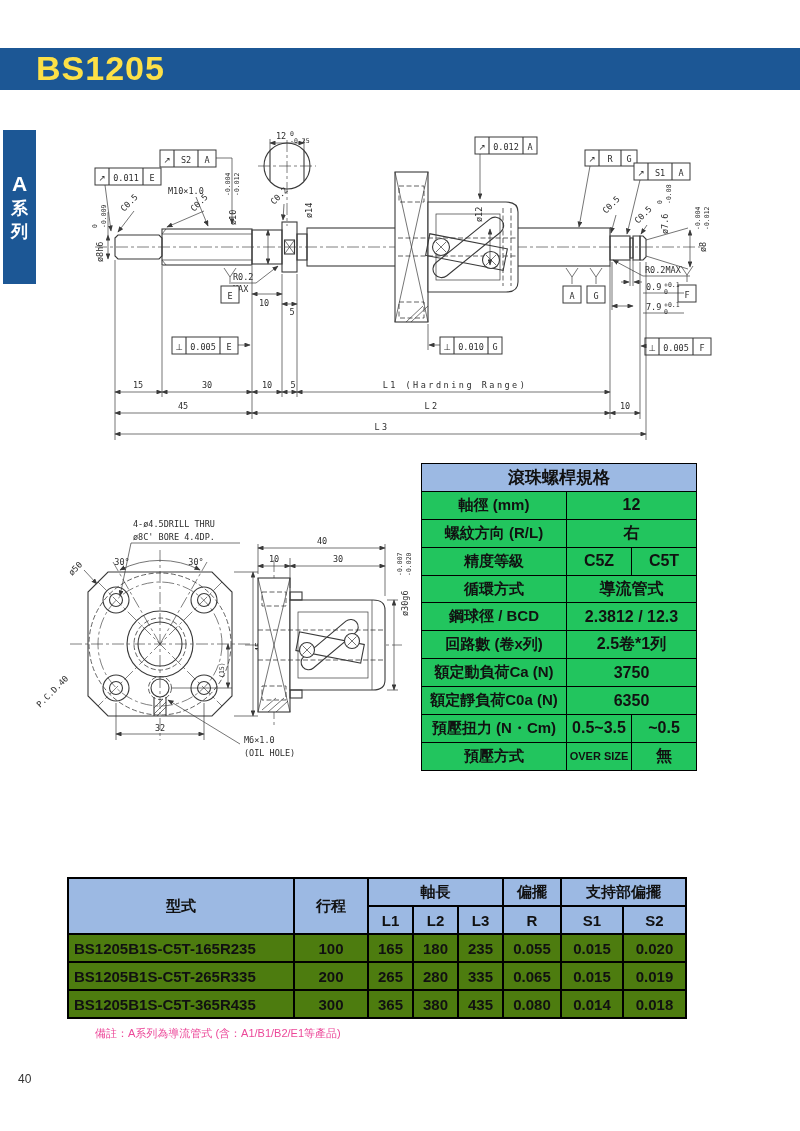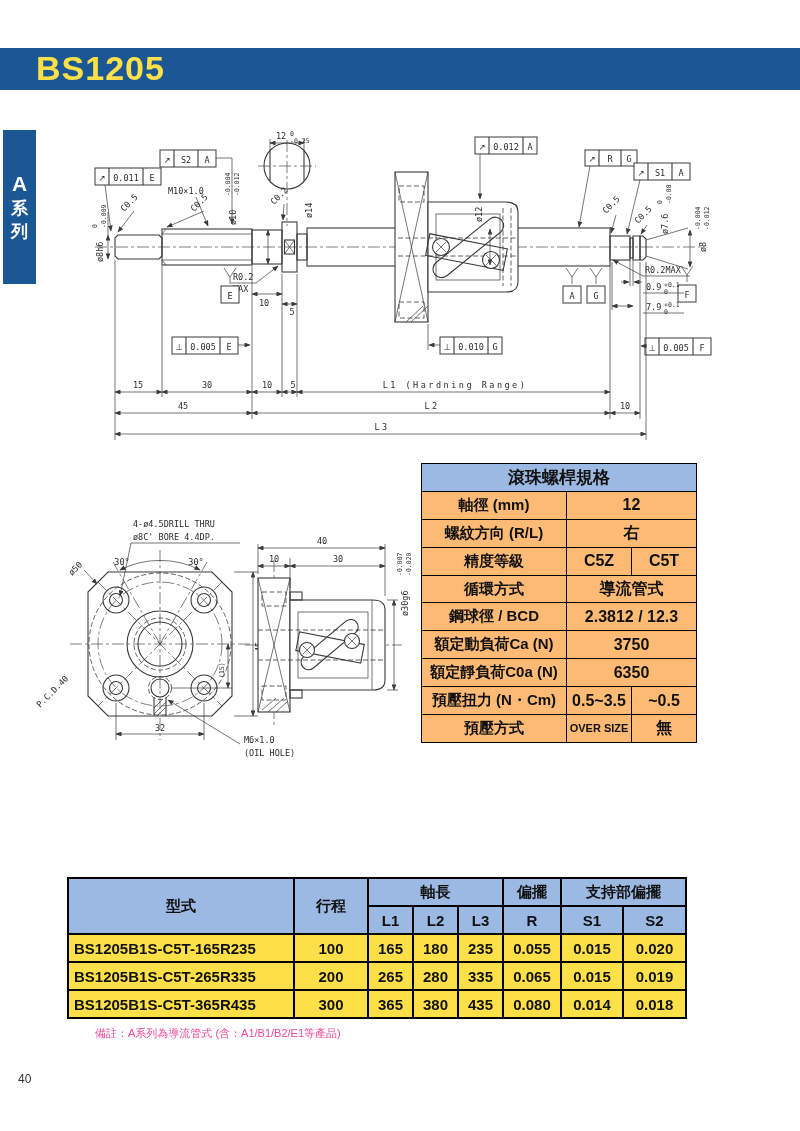--- a/index.html
+++ b/index.html
@@ -28,33 +28,33 @@
   .fr{fill:#fff;stroke:#3a3a3a;stroke-width:1;}
   text{fill:#2c2c2c;font-family:"DejaVu Sans Mono",monospace;font-size:9.5px;}
   .t8{font-size:8.5px;} .t7{font-size:6.5px;}
   .mid{text-anchor:middle;}
   .sp{letter-spacing:2.5px;}
   .sym{font-family:"DejaVu Sans",sans-serif;}
 
   
   .spec{position:absolute;left:421px;top:463px;border-collapse:collapse;table-layout:fixed;}
   .spec td{border:1.6px solid #000;text-align:center;vertical-align:middle;font-weight:bold;
-        color:#111;padding:0;height:26.9px;background:#fdba74;}
+        color:#111;padding:0;height:26.9px;background:#22c55e;}
   .spec .hrow td{background:#9cb9e3;font-size:17px;}
   .spec td.lab{width:144px;font-size:15px;}
   .spec td.val{width:128px;font-size:16px;}
   .spec td.v1{width:64px;font-size:16px;}
   .spec td.v2{width:64px;font-size:16px;}
   .spec td.small{font-size:12.5px;}
   .spec td.tiny{font-size:11px;}
 
   
   .models{position:absolute;left:67px;top:877px;border-collapse:collapse;table-layout:fixed;}
   .models td{border:2px solid #000;text-align:center;vertical-align:middle;font-weight:bold;
-        color:#111;padding:0;height:26px;background:#fde047;font-size:15px;}
+        color:#111;padding:0;height:26px;background:#4d7c0f;font-size:15px;}
   .models td.hd2{background:#9cb9e3;font-size:15px;}
   .models td.mod{text-align:left;padding-left:5px;font-size:15px;}
 </style>
 </head>
 <body>
 
 <div class="page">
 
   <div class="topbar">
     <span class="title">BS1205</span>
@@ -508,20 +508,24 @@
         </tr>
     <tr>
           <td class="lab">循環方式</td>
         <td class="val" colspan="2">導流管式</td>
         </tr>
     <tr>
           <td class="lab">鋼球徑 / BCD</td>
         <td class="val" colspan="2">2.3812 / 12.3</td>
         </tr>
     <tr>
+          <td class="lab">回路數 (卷x列)</td>
+        <td class="val" colspan="2">2.5卷*1列</td>
+        </tr>
+    <tr>
           <td class="lab">額定動負荷Ca (N)</td>
         <td class="val" colspan="2">3750</td>
         </tr>
     <tr>
           <td class="lab">額定靜負荷C0a (N)</td>
         <td class="val" colspan="2">6350</td>
         </tr>
     <tr>
           <td class="lab">預壓扭力 (N・Cm)</td>
         <td class="v1">0.5~3.5</td>

